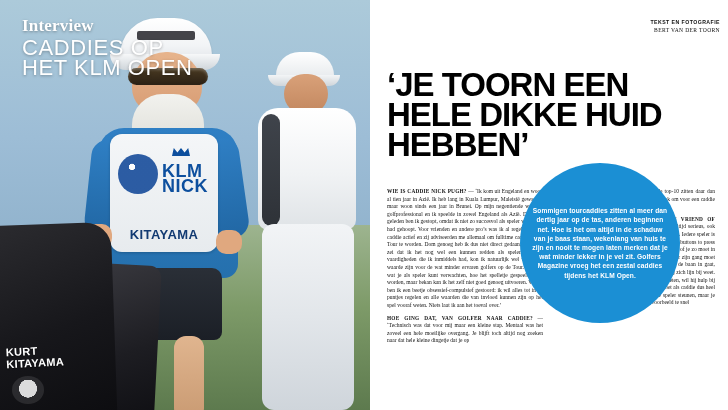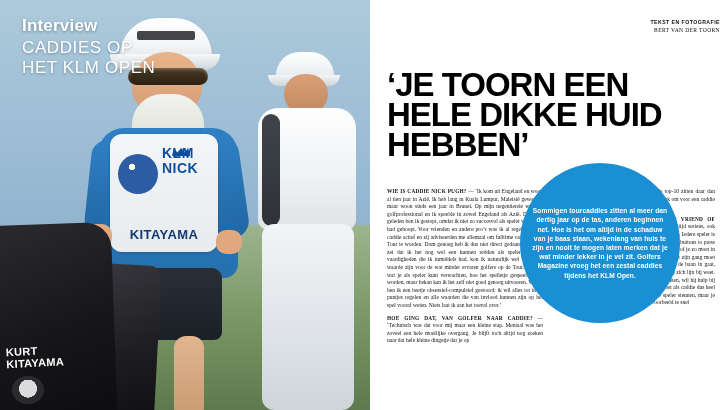--- a/index.html
+++ b/index.html
@@ -54,22 +54,22 @@
   .beard{position:absolute;left:40px;top:76px;width:72px;height:108px;
     background:linear-gradient(180deg,#f2f2ee 0%,#dcdcd6 55%,#c6c6bf 100%);
     border-radius:34px 34px 40px 40px;}
   .torso{position:absolute;left:6px;top:110px;width:140px;height:150px;
     background:linear-gradient(180deg,#2f7fc4 0%,#2570ad 100%);border-radius:26px 26px 14px 14px;}
   .bib{position:absolute;left:18px;top:116px;width:108px;height:118px;
     background:linear-gradient(180deg,#f4f6f8 0%,#e7ebee 100%);
     border-radius:12px;box-shadow:0 1px 3px rgba(0,0,0,.2);}
   .bibball{position:absolute;left:8px;top:20px;width:40px;height:40px;border-radius:50%;
     background:radial-gradient(circle at 35% 32%,#fff 0 8%,#1b4f9c 9% 100%);opacity:.92;}
-  .bibklm{position:absolute;left:52px;top:12px;width:50px;color:#0d4f9e;
-    font-weight:bold;font-size:14px;line-height:15px;letter-spacing:.5px;}
+  .bibklm{position:absolute;left:52px;top:30px;width:50px;color:#0d4f9e;
+    font-weight:bold;font-size:18px;line-height:15px;letter-spacing:.5px;}
   .bibcrown{position:absolute;left:62px;top:14px;width:18px;height:8px;
     background:#0d4f9e;clip-path:polygon(0 100%,10% 0,30% 55%,50% 0,70% 55%,90% 0,100% 100%);}
   .bibname{position:absolute;left:0;bottom:10px;width:108px;text-align:center;
     color:#123a72;font-weight:bold;font-size:13px;letter-spacing:.4px;}
   .armL{position:absolute;left:-4px;top:122px;width:34px;height:96px;
     background:linear-gradient(180deg,#2f7fc4,#2167a4);border-radius:16px;transform:rotate(6deg);}
   .armR{position:absolute;left:118px;top:120px;width:34px;height:100px;
     background:linear-gradient(180deg,#2f7fc4,#2167a4);border-radius:16px;transform:rotate(-8deg);}
   .handL{position:absolute;left:-6px;top:206px;width:26px;height:24px;background:#e0a87f;border-radius:10px;}
   .handR{position:absolute;left:124px;top:212px;width:26px;height:24px;background:#e0a87f;border-radius:10px;}
@@ -90,23 +90,23 @@
     background:linear-gradient(180deg,#d9a179,#c2875f);border-radius:22px;}
   .gtorso{position:absolute;left:6px;top:56px;width:98px;height:122px;
     background:linear-gradient(180deg,#ffffff 0%,#f0f2f4 55%,#dfe3e6 100%);border-radius:20px 20px 10px 10px;}
   .gstripe{position:absolute;left:10px;top:62px;width:18px;height:112px;
     background:linear-gradient(180deg,#2a2f37,#1a1e24);border-radius:10px;opacity:.9;}
   .gpants{position:absolute;left:10px;top:172px;width:92px;height:186px;
     background:linear-gradient(180deg,#f2f4f6 0%,#e2e6ea 50%,#cfd5db 100%);border-radius:12px;}
 
   
   .hdr{position:absolute;left:22px;top:16px;width:300px;}
-  .hdr .kicker{color:#ffffff;font-family:Liberation Sans, sans-serif;font-weight:bold;
+  .hdr .kicker{color:#ffffff;font-family:Liberation Serif, serif;font-weight:bold;
     font-size:17px;line-height:19px;letter-spacing:.2px;text-shadow:0 1px 3px rgba(0,0,0,.35);}
-  .hdr .sub{color:#ffffff;font-size:17px;line-height:20px;letter-spacing:.6px;
+  .hdr .sub{color:#ffffff;font-size:22px;line-height:20px;letter-spacing:.6px;
     margin-top:3px;text-shadow:0 1px 3px rgba(0,0,0,.3);}
 
   
   .right{position:absolute;left:370px;top:0;width:358px;height:410px;background:#fff;}
 
   .credit{position:absolute;right:8px;top:19px;text-align:right;}
   .credit .c1{font-weight:bold;font-size:5.2px;letter-spacing:.45px;color:#111;line-height:7px;}
   .credit .c2{font-family:"Liberation Serif",serif;font-size:5.6px;letter-spacing:.35px;
     color:#111;line-height:8px;}
 

